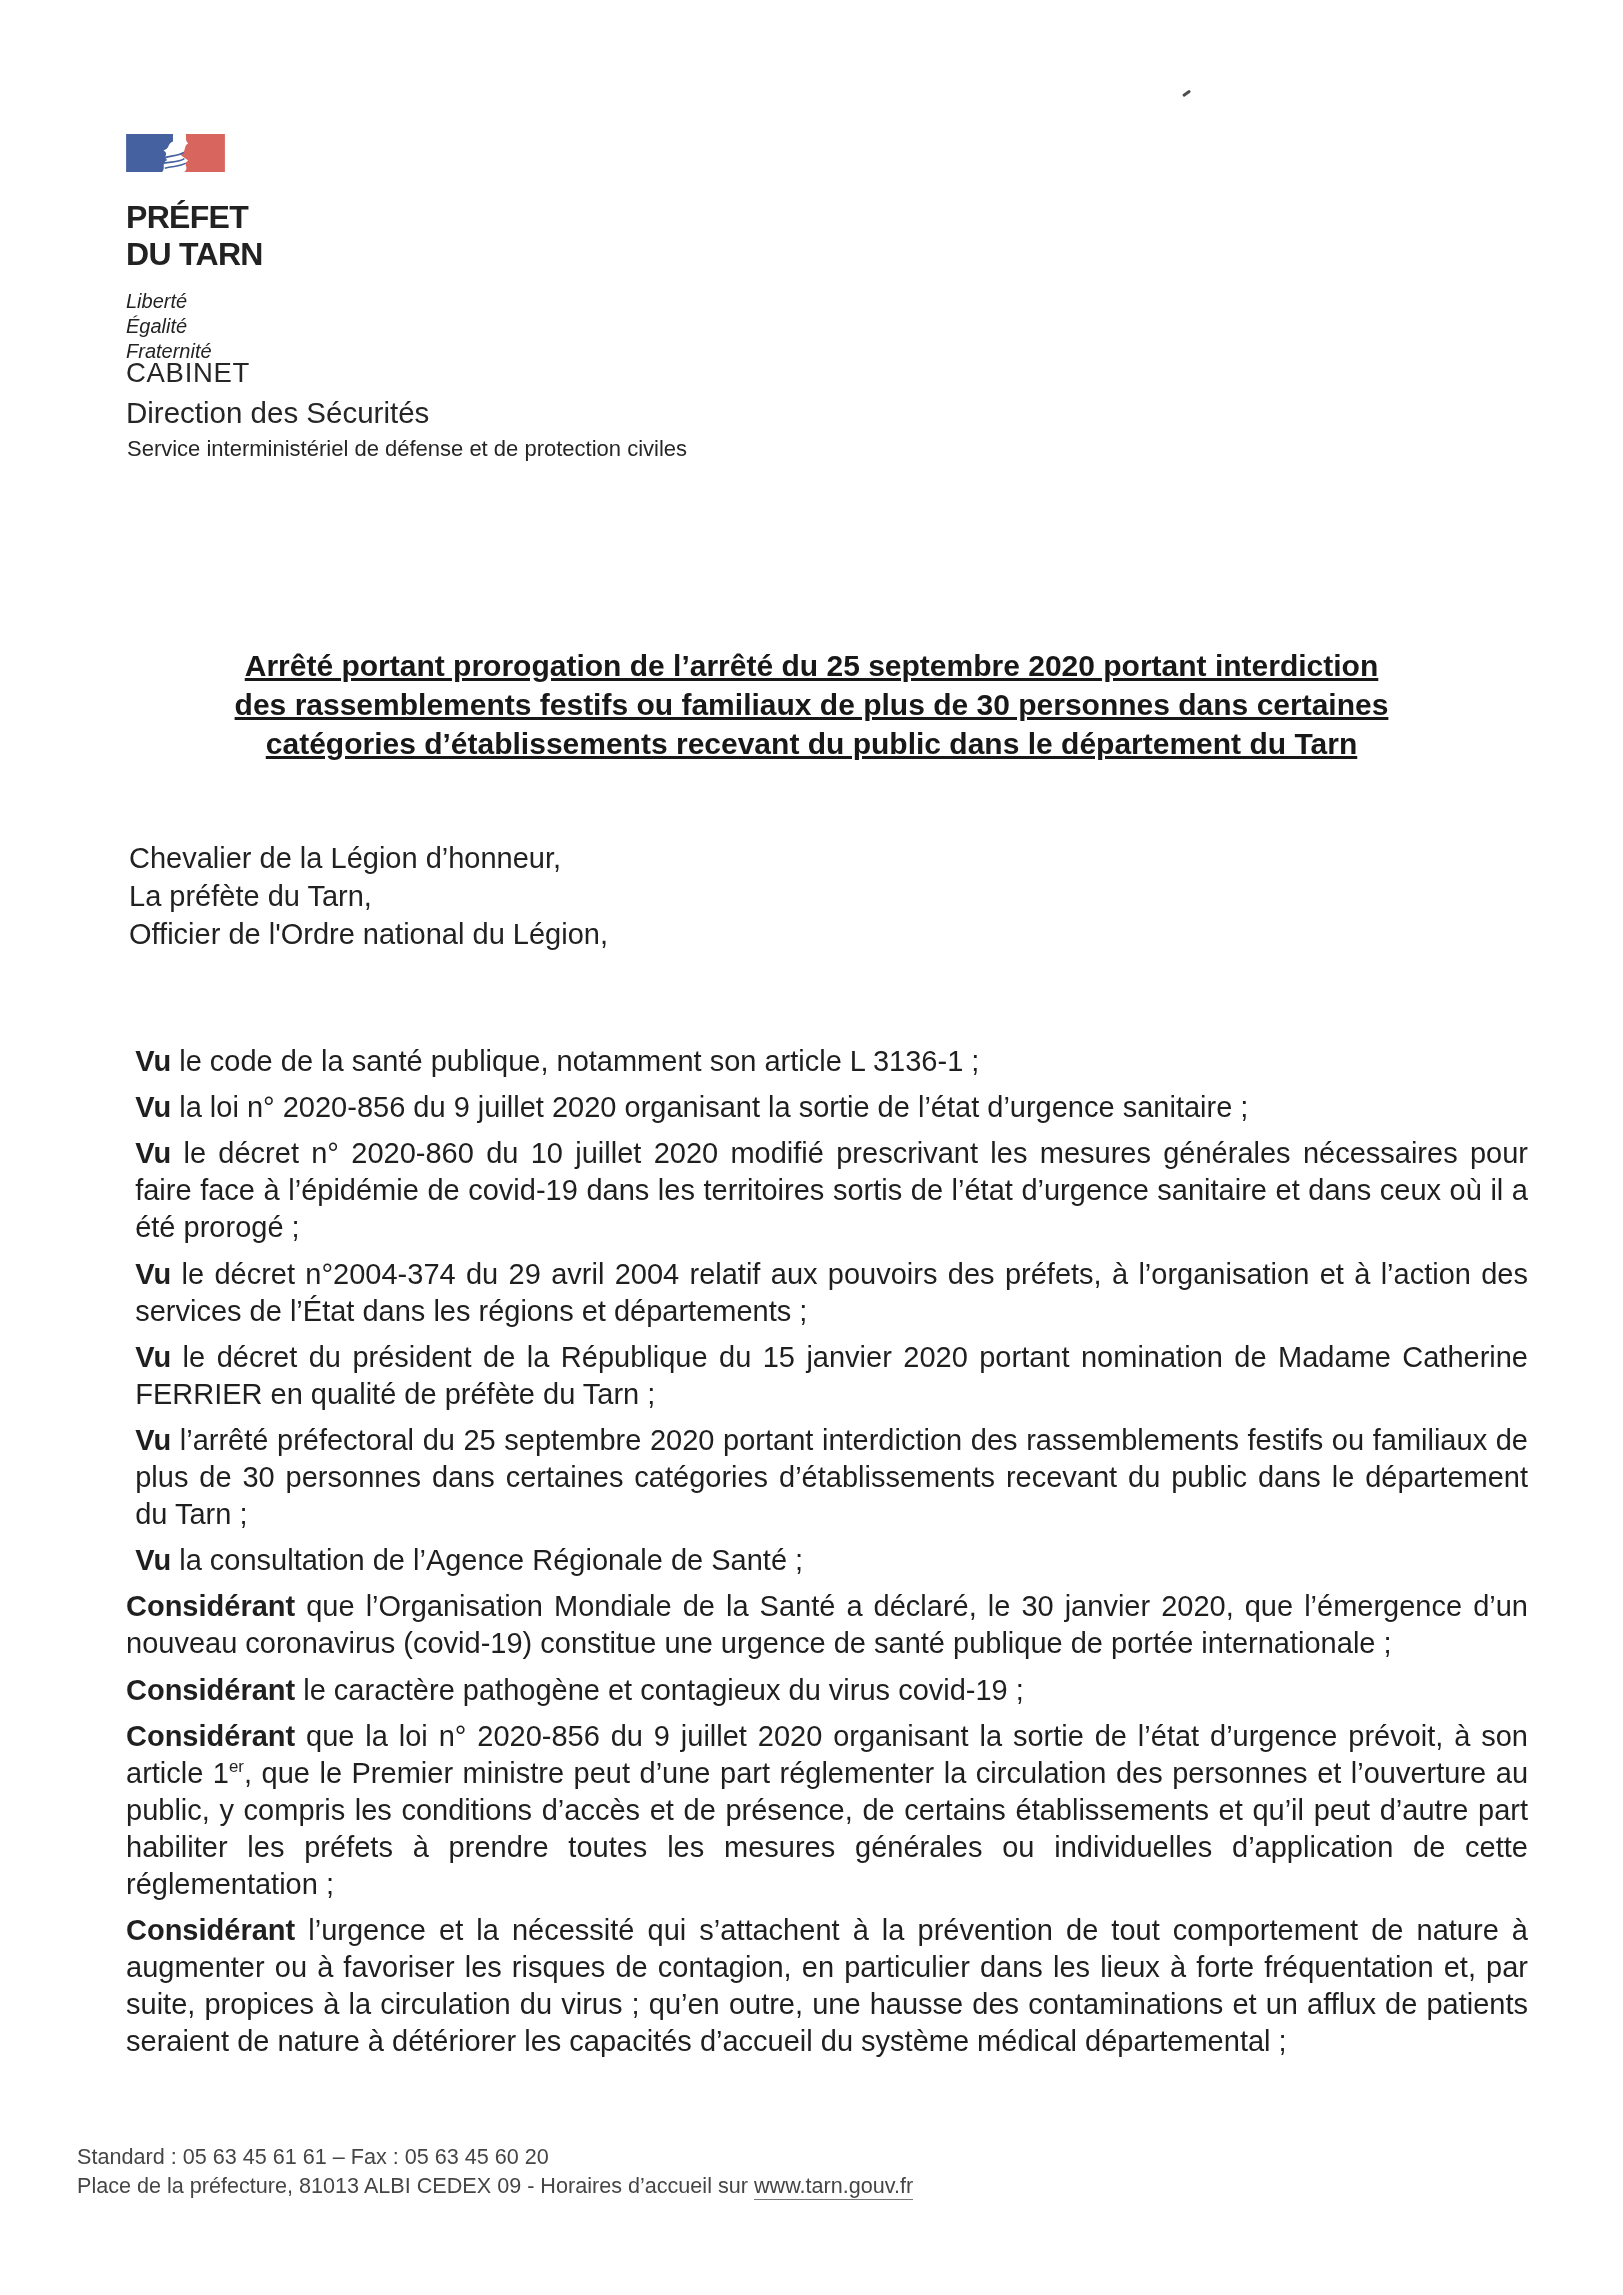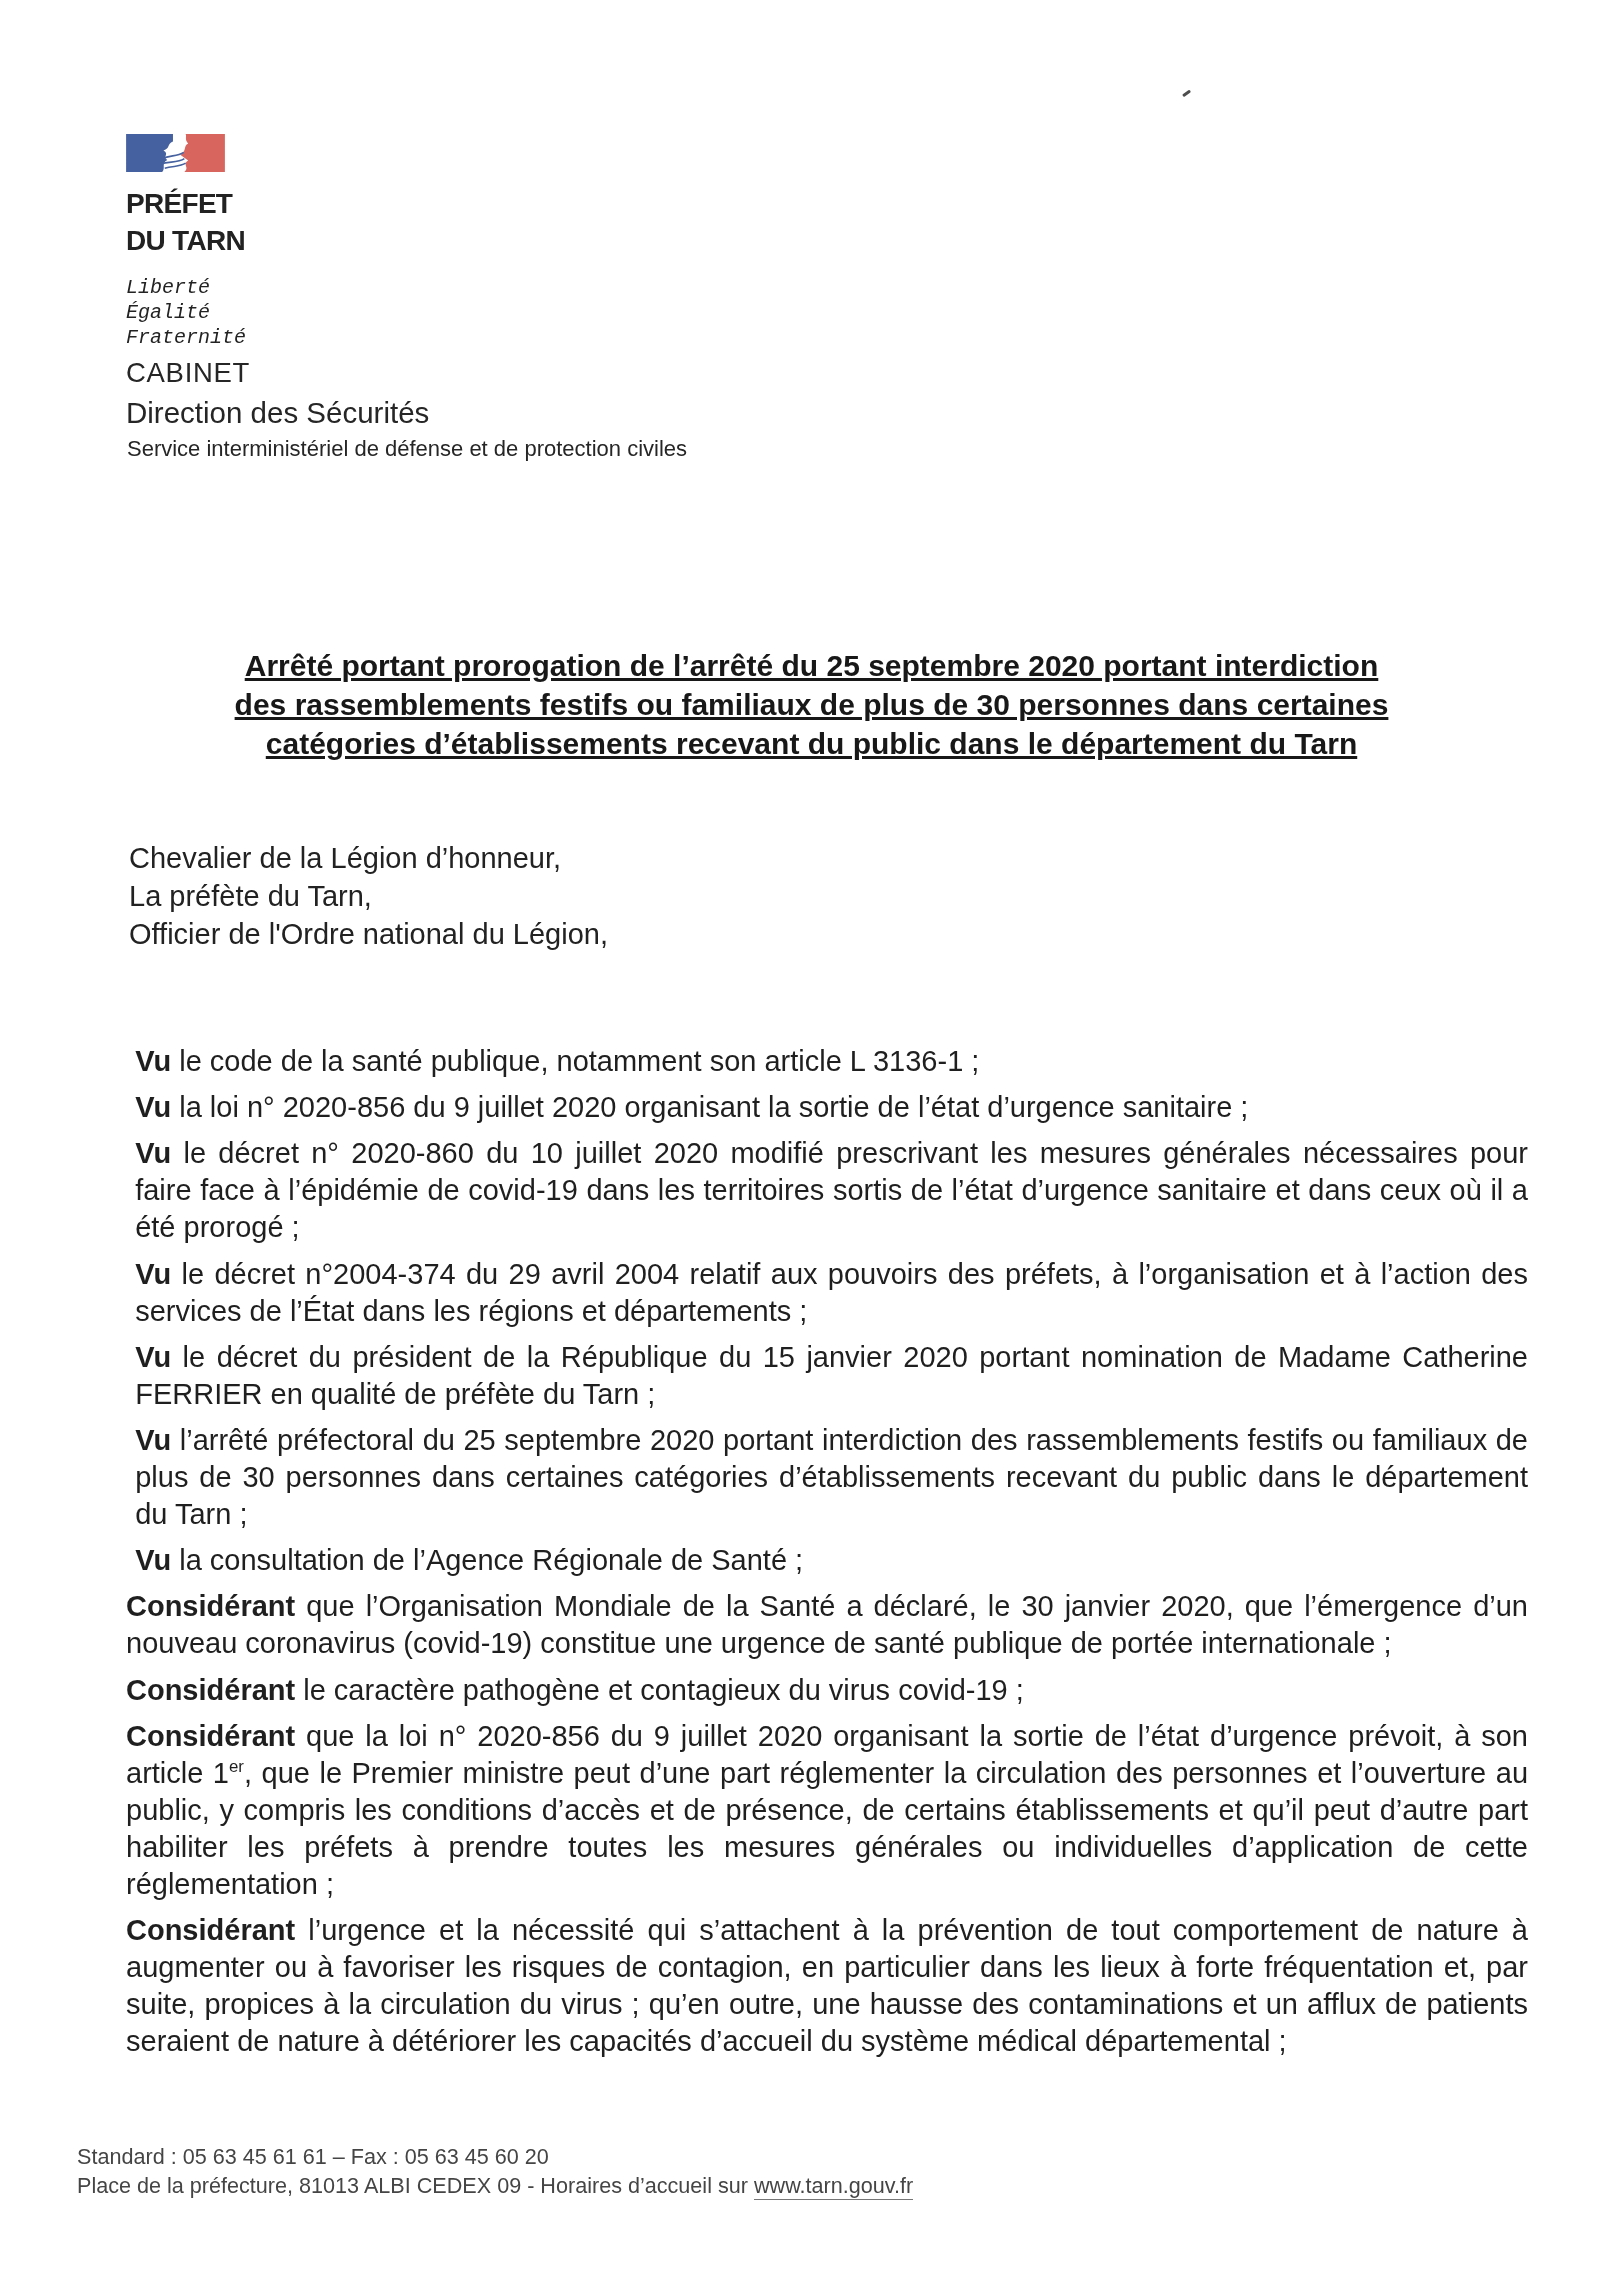--- a/index.html
+++ b/index.html
@@ -4,22 +4,22 @@
 <style>
   html,body{margin:0;padding:0;background:#ffffff;}
   .page{
     position:relative;width:1623px;height:2295px;background:#ffffff;overflow:hidden;
     color:#1f1f1f;font-family:"Liberation Sans","DejaVu Sans",sans-serif;
     -webkit-font-smoothing:antialiased;
   }
   
   .letterhead{position:absolute;left:126px;top:134px;}
   .flag{width:99px;height:38px;display:block;}
-  .brand{margin-top:13px;font-weight:700;color:#222222;font-size:28px;line-height:37px;letter-spacing:-0.7px;}
-  .motto{margin-top:15.7px;font-family:Liberation Mono, monospace;font-style:italic;
+  .brand{margin-top:27px;font-weight:700;color:#222222;font-size:32px;line-height:37px;letter-spacing:-0.7px;}
+  .motto{margin-top:15.7px;font-family:Liberation Sans, sans-serif;font-style:italic;
          font-size:20px;line-height:25px;color:#232323;}
   
   .service{position:absolute;left:126px;top:359px;color:#262626;}
   .service .l1{font-size:27.5px;line-height:27.5px;margin:0 0 11px 0;letter-spacing:0.7px;}
   .service .l2{font-size:29.5px;line-height:29.5px;margin:0 0 10.5px 0;}
   .service .l3{font-size:22px;line-height:22px;margin:1px;}
   
   .title{position:absolute;top:626px;left:0;width:100%;text-align:center;font-weight:700;
          font-size:30px;line-height:39px;color:#181818;text-decoration:underline;}
   .title div{white-space:nowrap;}

